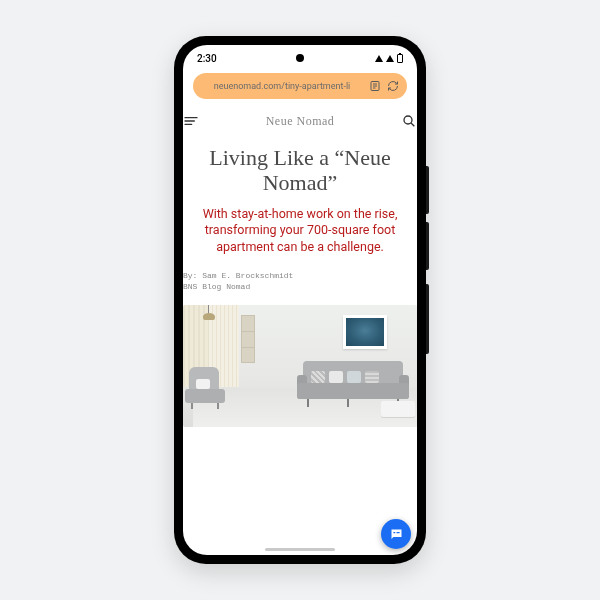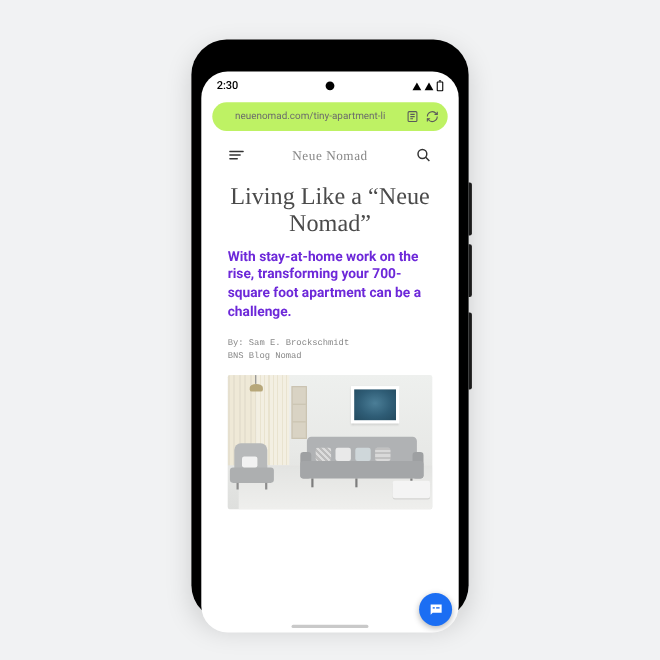--- a/index.html
+++ b/index.html
@@ -33,21 +33,20 @@
   .side-btn.b1 { top: 130px; height: 48px; }
   .side-btn.b2 { top: 186px; height: 48px; }
   .side-btn.b3 { top: 248px; height: 70px; }
   .screen {
     width: 100%;
     height: 100%;
     background: #fff;
     border-radius: 24px;
     overflow: hidden;
     position: relative;
-    margin-top: 20px;
   }
   .camera {
     position: absolute;
     top: 9px;
     left: 50%;
     transform: translateX(-50%);
     width: 8px; height: 8px;
     background: #000;
     border-radius: 50%;
     z-index: 10;
@@ -62,38 +61,38 @@
     font-weight: 500;
     color: #000;
   }
   .status-right { display: flex; gap: 3px; align-items: center; }
   .tri { width: 0; height: 0; border-left: 4px solid transparent; border-right: 4px solid transparent; border-bottom: 7px solid #000; display:inline-block;}
   .batt { width: 6px; height: 9px; border: 1px solid #000; border-radius: 1px; position: relative; }
   .batt::before { content:""; position:absolute; top:-2px; left:1px; width:2px; height:1px; background:#000;}
   .url-bar {
     margin: 2px 10px 8px;
     height: 26px;
-    background: #bef264;
+    background: #fdba74;
     border-radius: 13px;
     display: flex;
     align-items: center;
     padding: 0 8px;
     gap: 6px;
   }
   .url-text {
     flex: 1;
     font-size: 9px;
     color: #6b6b6b;
     white-space: nowrap;
     overflow: hidden;
     text-align: center;
   }
   .url-icon { width: 12px; height: 12px; display:flex; align-items:center; justify-content:center; color:#5a5a5a;}
   .url-icon svg { width: 12px; height: 12px; }
-  .content { padding: 0 24px; height: calc(100% - 62px); overflow: hidden; position: relative; }
+  .content { padding: 0 0; height: calc(100% - 62px); overflow: hidden; position: relative; }
   .site-header {
     display: flex;
     align-items: center;
     justify-content: space-between;
     height: 28px;
   }
   .menu-icon, .search-icon { width: 16px; height: 16px; display:flex; align-items:center; justify-content:center; color:#333;}
   .site-title {
     font-family: Georgia, "Times New Roman", serif;
     font-size: 12px;
@@ -105,23 +104,24 @@
     font-size: 22px;
     line-height: 1.15;
     color: #4a4a4a;
     font-weight: 400;
     margin-top: 10px;
     text-align: center;
   }
   .subhead {
     font-size: 12.5px;
     line-height: 1.35;
-    color: #6d28d9;
+    color: #b91c1c;
     margin-top: 10px;
-    font-weight: 700;
+    font-weight: 400;
+    text-align: center;
   }
   .byline {
     font-family: Liberation Mono, monospace;
     font-size: 8px;
     color: #888;
     margin-top: 14px;
     line-height: 1.4;
   }
   .hero {
     margin-top: 12px;

